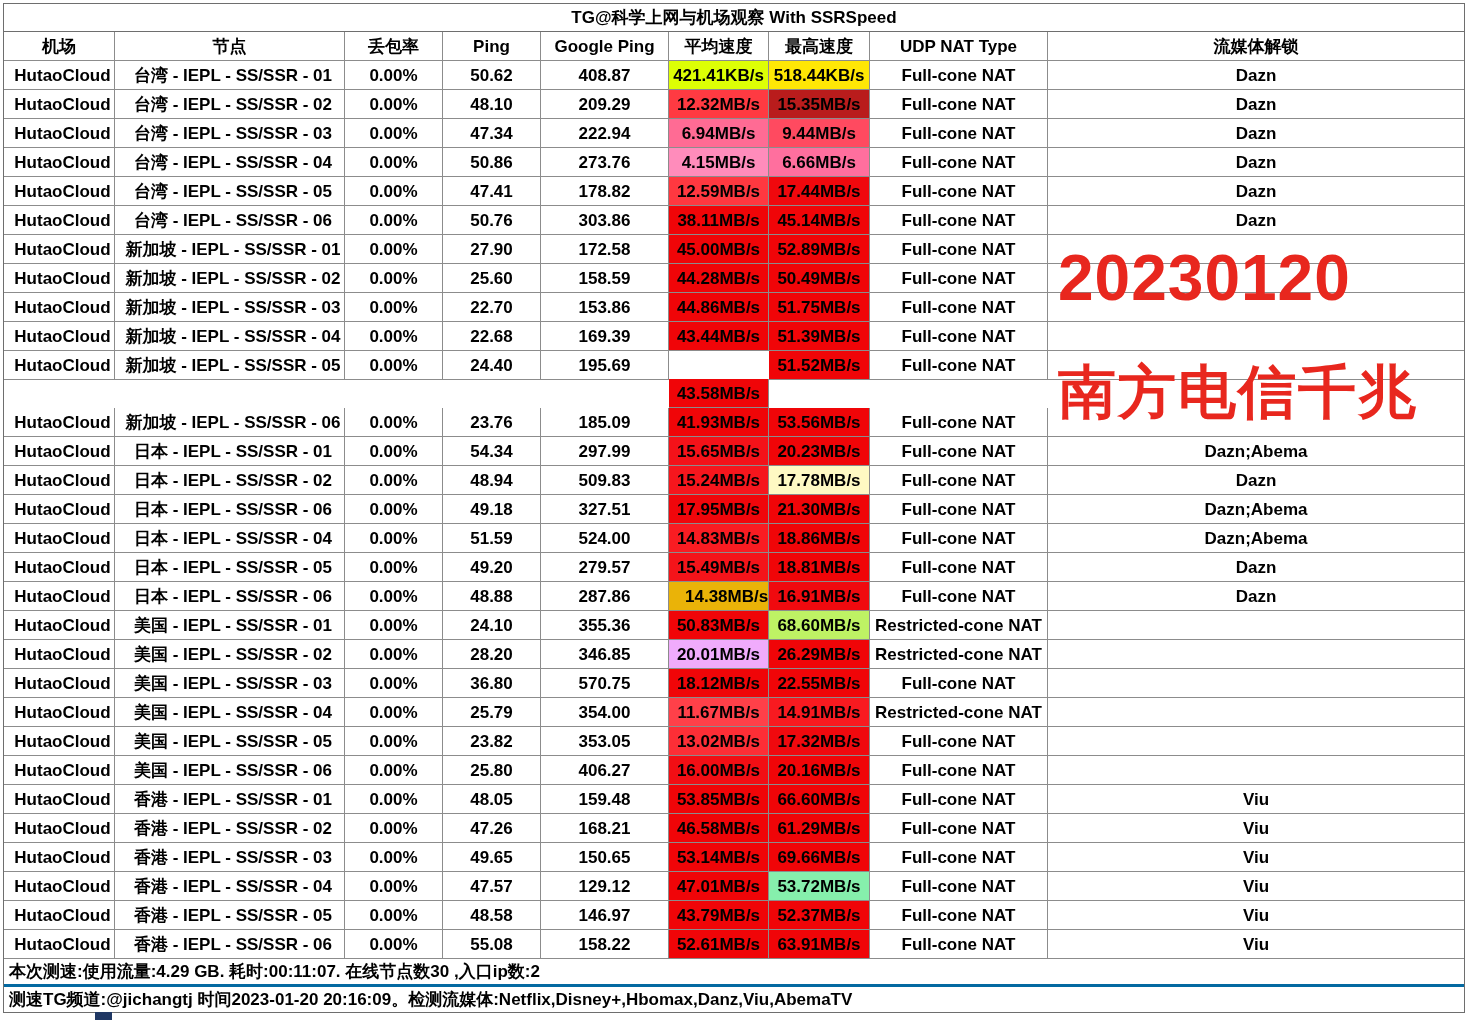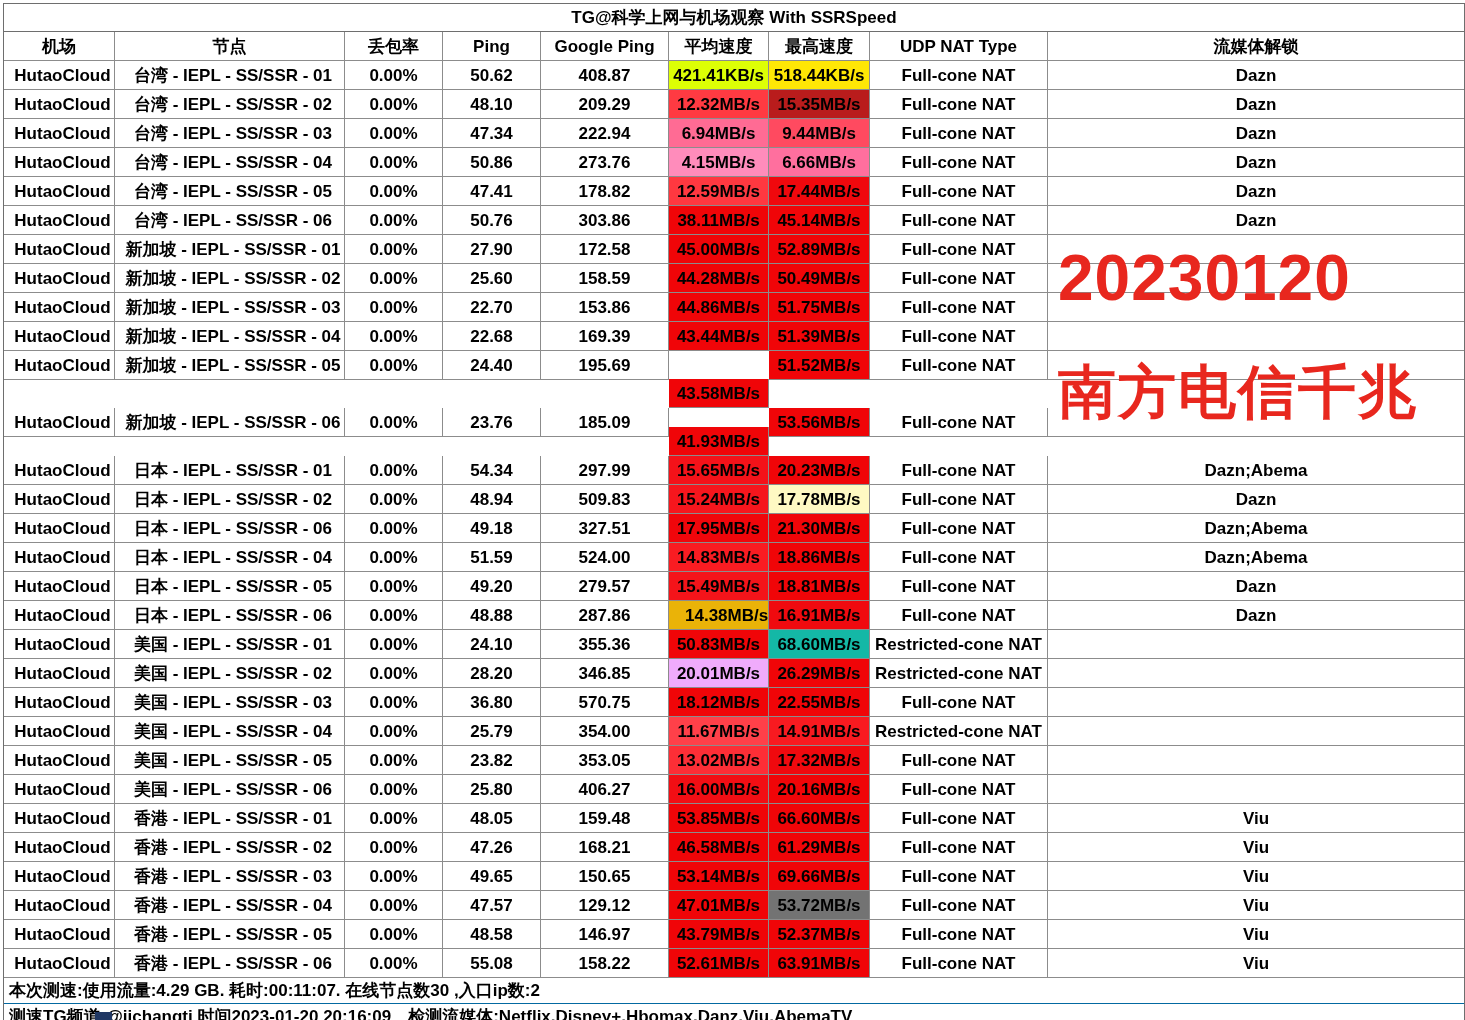--- a/index.html
+++ b/index.html
@@ -23,21 +23,21 @@
   .grid > div{
     border-right:1px solid #8c8c8c;border-bottom:1px solid #8c8c8c;
     height:29px;line-height:29px;text-align:center;font-size:17px;
     font-weight:600;white-space:nowrap;overflow:hidden;box-sizing:border-box;
   }
   .grid > div:last-child{border-right:none;}
   .header .grid > div{font-weight:700;}
   .cell-left{text-align:left;padding-left:7px;}
   .footer-row{
     height:25px;line-height:25px;font-size:17px;font-weight:600;
-    padding-left:5px;border-bottom:1px solid #0369a1;white-space:nowrap;
+    padding-left:5px;border-bottom:3px solid #0369a1;white-space:nowrap;
   }
   .footer-row:last-child{border-bottom:none;}
   .watermark{
     position:absolute;left:1058px;top:246px;z-index:5;pointer-events:none;
     font-weight:700;line-height:64px;white-space:nowrap;
   }
   .watermark .wm1{font-size:64px;letter-spacing:1px;}
   .watermark .wm2{font-size:58px;margin-top:50px;letter-spacing:2px;}
   .artifact{
     position:absolute;left:95px;top:1012px;width:17px;height:8px;background:#203864;
@@ -184,21 +184,21 @@
         <div style="background: rgb(240, 5, 8);">51.52MB/s</div>
         <div>Full-cone NAT</div>
         <div></div>
       </div>
       <div class="grid">
         <div class="cell-left">HutaoCloud</div>
         <div class="cell-left">新加坡 - IEPL - SS/SSR - 06</div>
         <div>0.00%</div>
         <div>23.76</div>
         <div>185.09</div>
-        <div style="background: rgb(240, 5, 8); margin-top: 19px;">41.93MB/s</div>
+        <div style="background: rgb(240, 5, 8);">41.93MB/s</div>
         <div style="background: rgb(240, 5, 8);">53.56MB/s</div>
         <div>Full-cone NAT</div>
         <div></div>
       </div>
       <div class="grid">
         <div class="cell-left">HutaoCloud</div>
         <div class="cell-left">日本 - IEPL - SS/SSR - 01</div>
         <div>0.00%</div>
         <div>54.34</div>
         <div>297.99</div>
@@ -262,21 +262,21 @@
         <div>Full-cone NAT</div>
         <div>Dazn</div>
       </div>
       <div class="grid">
         <div class="cell-left">HutaoCloud</div>
         <div class="cell-left">美国 - IEPL - SS/SSR - 01</div>
         <div>0.00%</div>
         <div>24.10</div>
         <div>355.36</div>
         <div style="background: rgb(240, 5, 8);">50.83MB/s</div>
-        <div style="background: #14b8a6;">68.60MB/s</div>
+        <div style="background: #bef264;">68.60MB/s</div>
         <div>Restricted-cone NAT</div>
         <div></div>
       </div>
       <div class="grid">
         <div class="cell-left">HutaoCloud</div>
         <div class="cell-left">美国 - IEPL - SS/SSR - 02</div>
         <div>0.00%</div>
         <div>28.20</div>
         <div>346.85</div>
         <div style="background: #f0abfc;">20.01MB/s</div>
@@ -361,21 +361,21 @@
         <div>Full-cone NAT</div>
         <div>Viu</div>
       </div>
       <div class="grid">
         <div class="cell-left">HutaoCloud</div>
         <div class="cell-left">香港 - IEPL - SS/SSR - 04</div>
         <div>0.00%</div>
         <div>47.57</div>
         <div>129.12</div>
         <div style="background: rgb(240, 5, 8);">47.01MB/s</div>
-        <div style="background: #737373;">53.72MB/s</div>
+        <div style="background: #86efac;">53.72MB/s</div>
         <div>Full-cone NAT</div>
         <div>Viu</div>
       </div>
       <div class="grid">
         <div class="cell-left">HutaoCloud</div>
         <div class="cell-left">香港 - IEPL - SS/SSR - 05</div>
         <div>0.00%</div>
         <div>48.58</div>
         <div>146.97</div>
         <div style="background: rgb(240, 5, 8);">43.79MB/s</div>

